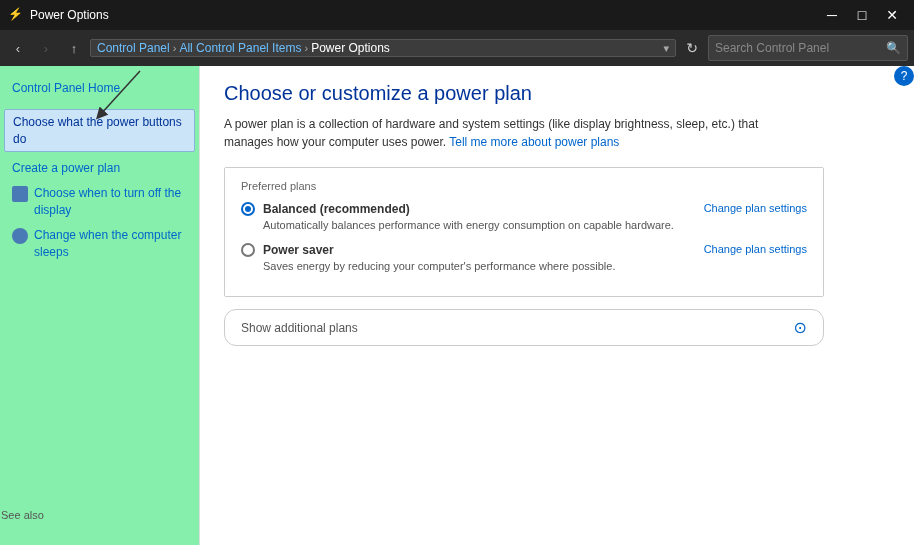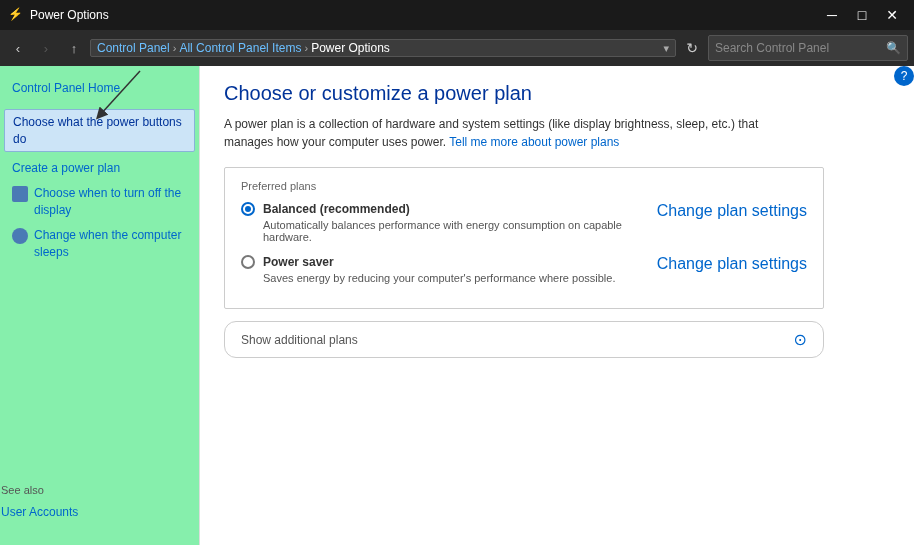--- a/index.html
+++ b/index.html
@@ -192,21 +192,21 @@
     }
     .radio-btn.checked { border-color: #0066cc; }
     .radio-btn.checked::after {
       content: '';
       width: 6px; height: 6px;
       background: #0066cc;
       border-radius: 50%;
     }
     .plan-name { font-size: 12px; font-weight: 600; color: #333; }
     .plan-desc { font-size: 11px; color: #555; padding-left: 22px; }
-    .change-plan-link { color: #0066cc; font-size: 16px; cursor: pointer; white-space: nowrap; margin-left: 12px; }
+    .change-plan-link { color: #0066cc; font-size: 11px; cursor: pointer; white-space: nowrap; margin-left: 12px; }
 
     .show-additional {
       display: flex;
       align-items: center;
       max-width: 600px;
       border: 1px solid #ccc;
       border-radius: 12px;
       padding: 8px 16px;
       cursor: pointer;
     }
@@ -299,21 +299,20 @@
       </div>
 
       <div class="sidebar-link-with-icon">
         <div class="sidebar-link-icon" style="background:#4a7ab5;border-radius:50%;"></div>
         <span>Change when the computer sleeps</span>
       </div>
     </div>
 
     <div class="sidebar-bottom">
       <div style="color:#555;font-size:11px;margin-bottom:4px;">See also</div>
-      <a class="sidebar-link" style="padding-left:0;">User Accounts</a>
     </div>
   </div>
 
   <div class="content" style="position:relative;">
 
     <div class="help-btn" style="position:fixed;right:0;top:66px;">?</div>
 
     <h1 class="content-title">Choose or customize a power plan</h1>
     <p class="content-desc">
       <span>A power plan is a collection of hardware and system settings (like display brightness, sleep, etc.) that manages how your computer uses power.</span>

